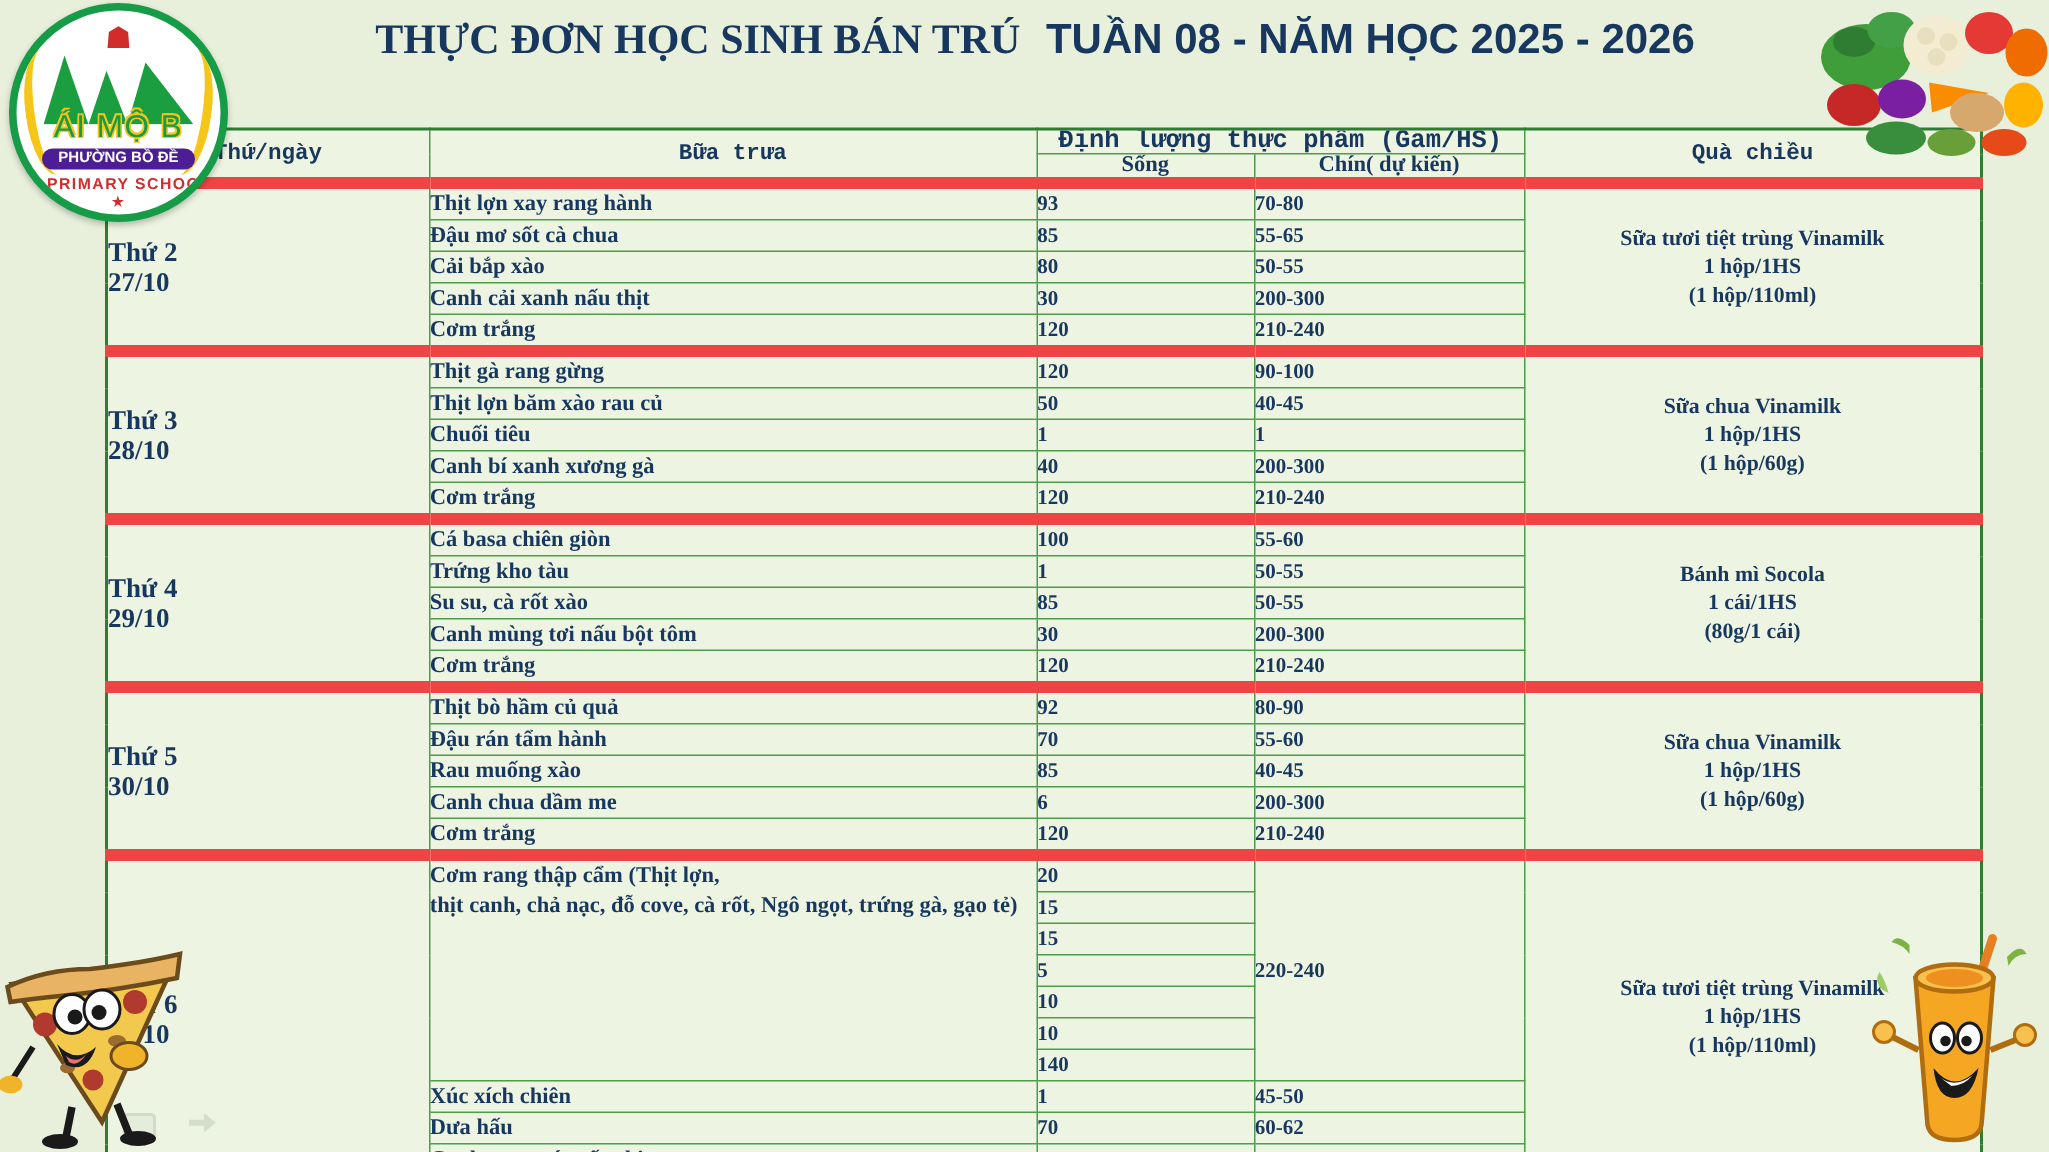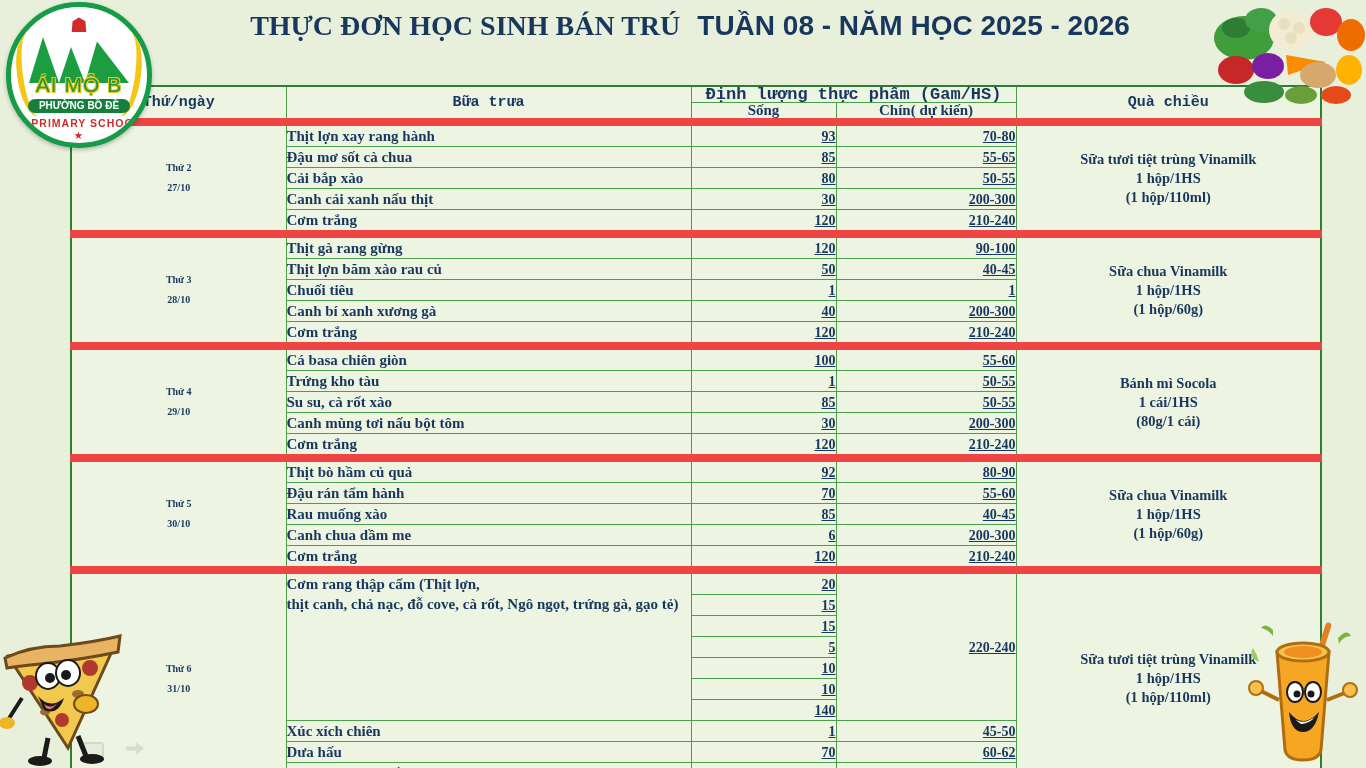--- a/index.html
+++ b/index.html
@@ -23,43 +23,43 @@
     border:2px solid #2e7d32;
   }
   table.menu td{
     border:1px solid #4c9f4a;background:#edf4e1;color:#17375e;
     font-weight:bold;overflow:hidden;padding:0;
   }
   tr.day-start td{border-top:8px solid #ef4444;}
   td.h-main{font-family:Liberation Mono, monospace;font-size:17px;text-align:center;height:15px;line-height:15px;margin-left:12px;}
   td.h-sub{font-size:15px;text-align:center;height:15px;line-height:15px;}
   td.h-label{font-size:15px;text-align:center;font-family:Liberation Mono, monospace;}
-  td.day-cell{text-align:center;font-size:10px;line-height:20px;}
+  td.day-cell{font-size:18px;line-height:20px;}
   td.dish{font-size:15px;text-align:left;padding-left:6px;height:20px;line-height:19px;white-space:nowrap;}
   td.dish-group{vertical-align:top;white-space:normal;}
   td.dish-group span{display:block;line-height:20px;}
-  td.num{font-size:14px;text-align:right;height:20px;line-height:19px;text-decoration:underline;}
+  td.num{font-size:14px;text-align:left;height:20px;line-height:19px;}
   td.snack{text-align:center;font-size:14.5px;line-height:19px;}
   td.snack span{display:block;}
   
   .logo{
     position:absolute;left:6px;top:2px;width:146px;height:146px;border-radius:50%;
     background:#ffffff;border:5px solid #169b46;box-sizing:border-box;z-index:5;
     box-shadow:0 2px 4px rgba(0,0,0,.25);
   }
   .logo-inner{position:relative;width:100%;height:100%;border-radius:50%;overflow:hidden;text-align:center;}
   .pagoda{position:absolute;left:50%;top:8px;transform:translateX(-50%);color:#d22b2b;font-size:20px;line-height:20px;font-weight:bold;font-family:"DejaVu Sans",sans-serif;}
   .mountain{
     position:absolute;left:18px;top:30px;width:100px;height:46px;background:#1a9e3f;
     clip-path:polygon(0 100%,14% 0,30% 100%,42% 22%,56% 100%,68% 10%,100% 100%);
   }
   .logo-name{position:absolute;left:0;right:0;top:66px;font-size:21px;font-weight:normal;color:#169b46;
     text-shadow:1px 1px 0 #f5c518,-1px -1px 0 #f5c518,1px -1px 0 #f5c518,-1px 1px 0 #f5c518;
     font-family:"Liberation Sans","DejaVu Sans",sans-serif;letter-spacing:1px;}
-  .logo-ward{position:absolute;left:17px;right:17px;top:92px;background:#15803d;color:#ffffff;
+  .logo-ward{position:absolute;left:17px;right:17px;top:92px;background:#4c1d95;color:#ffffff;
     border-radius:8px;font-size:10px;line-height:14px;font-weight:bold;
     font-family:"Liberation Sans","DejaVu Sans",sans-serif;}
   .logo-school{position:absolute;left:0;right:0;top:110px;color:#d22b2b;font-size:10.5px;font-weight:bold;
     font-family:"Liberation Sans","DejaVu Sans",sans-serif;letter-spacing:1px;text-align:center;}
   .wheat{position:absolute;width:26px;height:84px;border-radius:50%;}
   .wheat.left{left:6px;top:26px;border-left:6px solid #f5c518;transform:rotate(-8deg);}
   .wheat.right{right:6px;top:26px;border-right:6px solid #f5c518;transform:rotate(8deg);}
   
   .veggies{position:absolute;right:0;top:0;width:160px;height:110px;z-index:4;}
   .pizza{position:absolute;left:0px;top:628px;width:130px;height:140px;z-index:4;}

